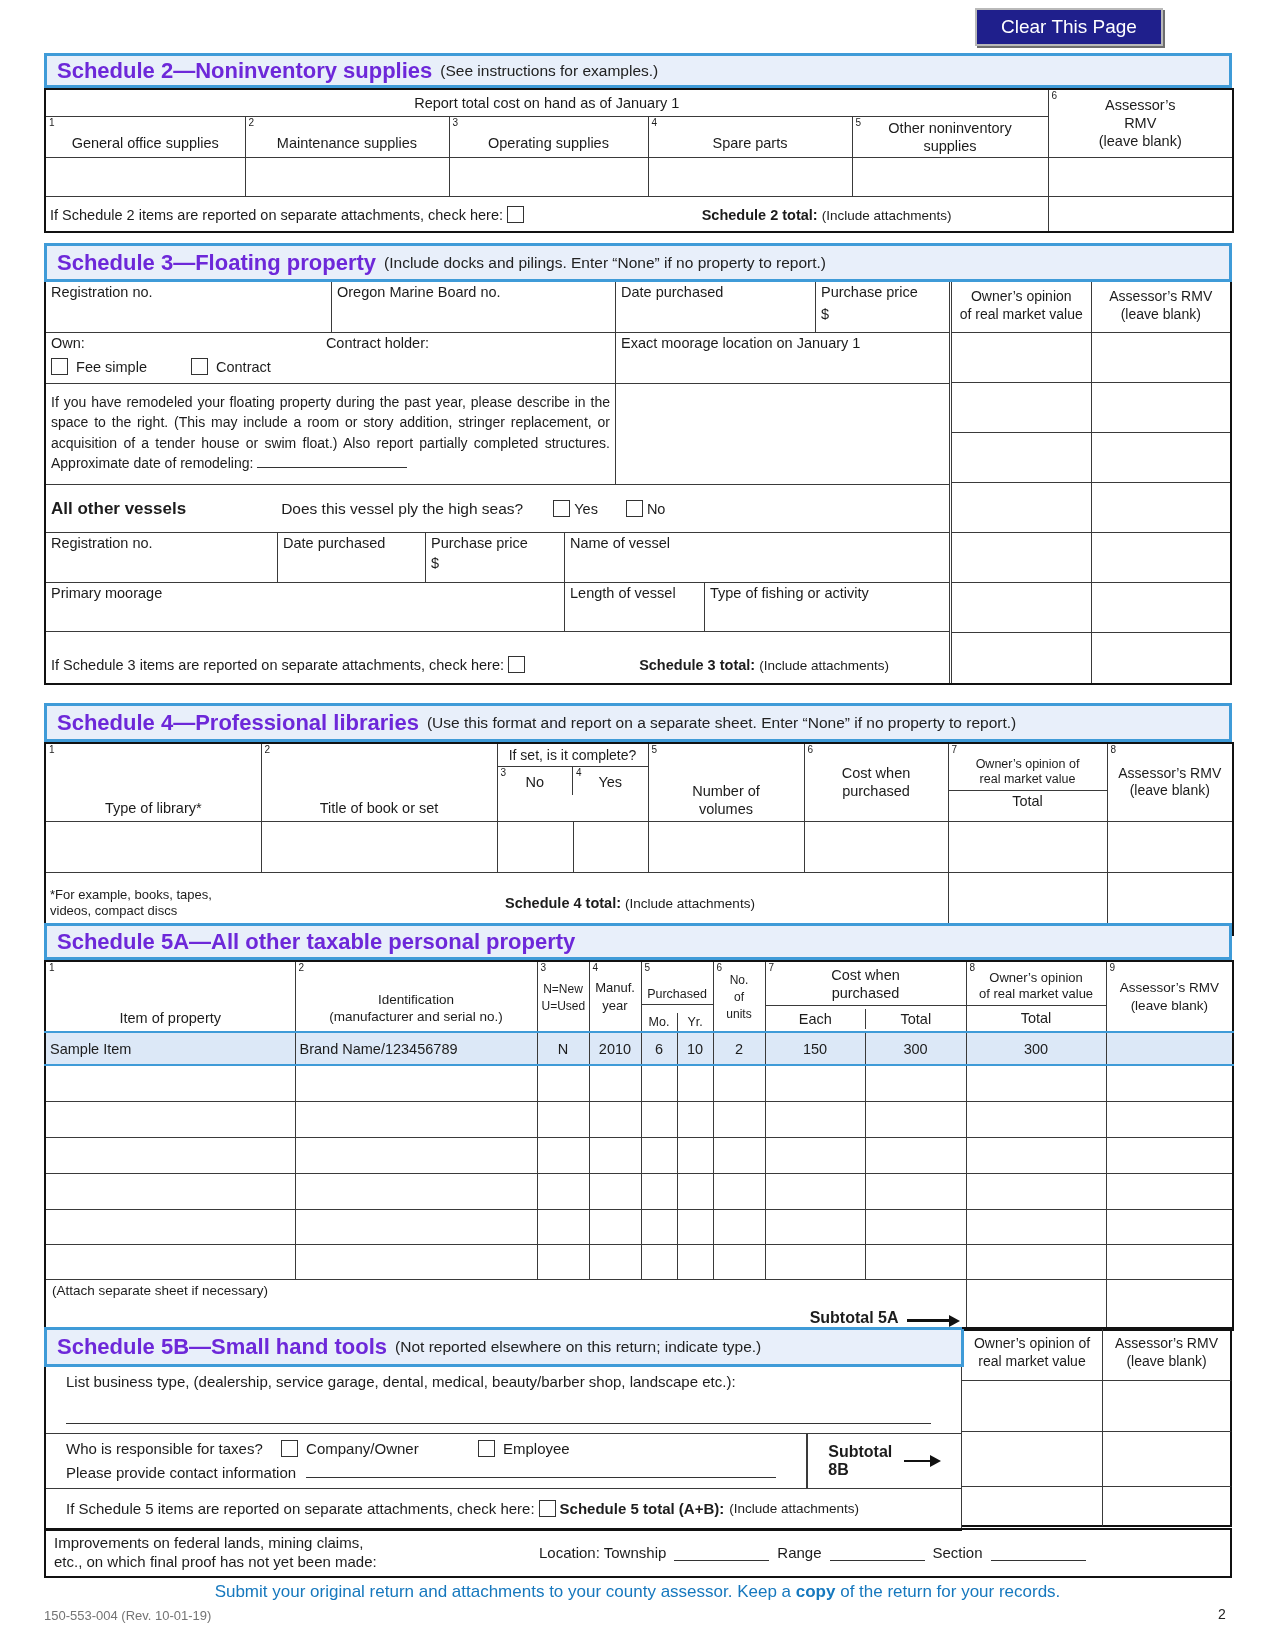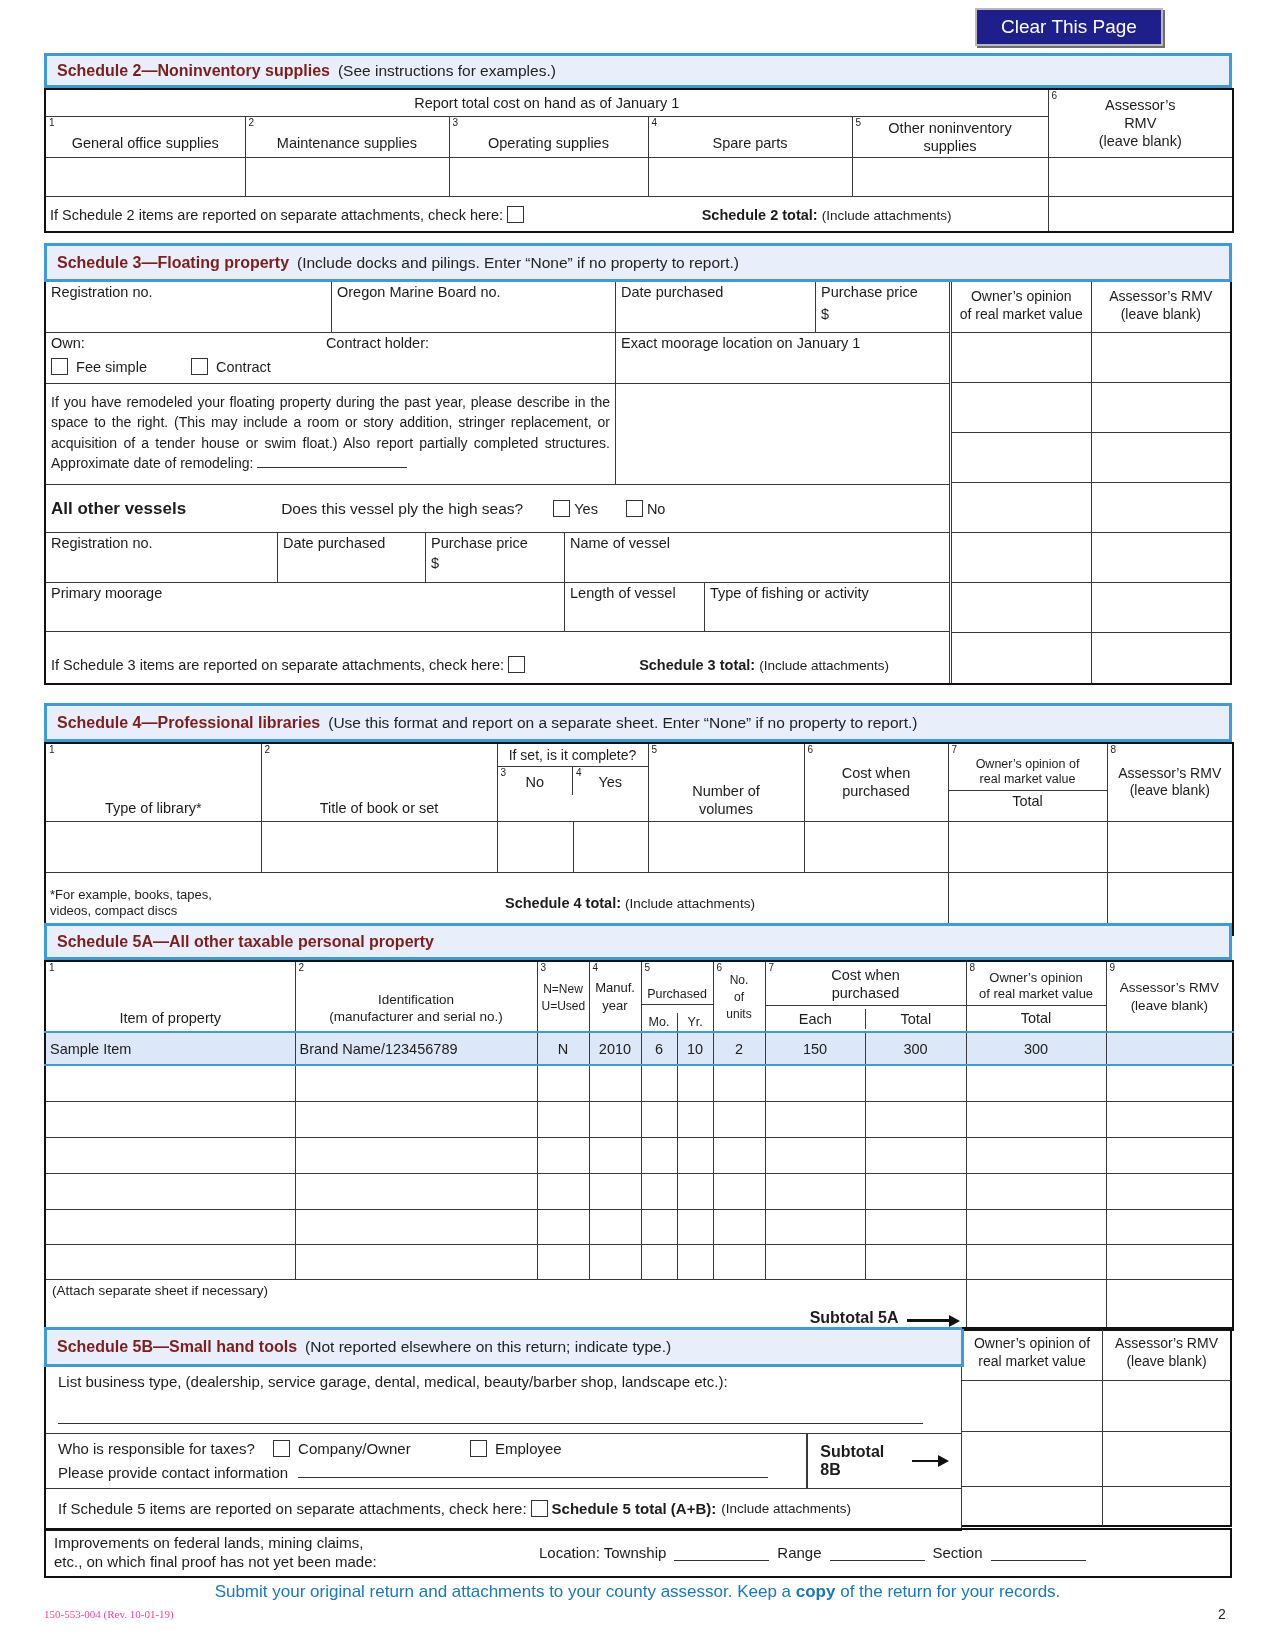--- a/index.html
+++ b/index.html
@@ -3,21 +3,21 @@
 <meta charset="utf-8">
 <style>
   html,body{margin:0;padding:0;background:#fff;}
   .page{position:relative;width:1275px;height:1650px;background:#fff;
         font-family:"Liberation Sans",sans-serif;color:#1c1c1c;font-size:15px;overflow:hidden;}
 
   
   .sched{position:absolute;left:44px;width:1188px;box-sizing:border-box;}
   .bar{box-sizing:border-box;border:3px solid #3f9bd8;background:#e8effa;
        display:flex;align-items:center;padding:0 10px;gap:8px;}
-  .bar-title{color:#7f1d1d;font-weight:bold;font-size:16px;white-space:nowrap;}
+  .bar-title{color:#6d28d9;font-weight:bold;font-size:22px;white-space:nowrap;}
   .bar-sub{color:#222;font-size:15.5px;white-space:nowrap;}
   table.grid{border-collapse:collapse;table-layout:fixed;width:1188px;}
   table.grid td,table.grid th{border:1px solid #3a3a3a;padding:2px 4px;font-weight:normal;
        font-size:14.5px;vertical-align:middle;box-sizing:border-box;overflow:hidden;}
   table.grid{border:2px solid #111;}
   .prewrap{white-space:pre-line;line-height:1.25;}
   .center{text-align:center;}
   .bold{font-weight:bold;}
   .relcell{position:relative;}
   .cnum{position:absolute;top:1px;left:3px;font-size:10px;line-height:1;}
@@ -44,31 +44,31 @@
   .s3cell.last{border-right:none;}
   .s3rightcol{box-sizing:border-box;}
   .s3rc{box-sizing:border-box;border-bottom:1px solid #3a3a3a;}
   .s3rc:last-child{border-bottom:none;}
 
   
   .s5b{display:flex;}
   .s5bleft{width:918px;box-sizing:border-box;border-left:2px solid #111;border-bottom:2px solid #111;}
   .s5bleft .bar{border:3px solid #3f9bd8;margin-left:-2px;width:920px;}
   .s5brow{box-sizing:border-box;border-right:1px solid #3a3a3a;border-bottom:1px solid #3a3a3a;
-      padding:3px 12px;font-size:15px;}
+      padding:3px 20px;font-size:15px;}
   .s5bcol{box-sizing:border-box;border-top:2px solid #111;}
   .s5bc{box-sizing:border-box;border-bottom:1px solid #3a3a3a;border-right:1px solid #3a3a3a;
       font-size:14px;text-align:center;}
   .s5bcol:last-child .s5bc{border-right:2px solid #111;}
 
   .improve{position:absolute;left:44px;top:1528px;width:1188px;height:50px;box-sizing:border-box;
       border:2.5px solid #111;display:flex;align-items:center;padding:3px 8px;}
   .submit-line{position:absolute;left:0;top:1582px;width:1275px;text-align:center;
       color:#1678be;font-size:17px;}
-  .footer-left{position:absolute;left:44px;top:1608px;font-size:11px;color:#ec4899;font-family:Liberation Serif, serif;}
+  .footer-left{position:absolute;left:44px;top:1608px;font-size:13px;color:#737373;}
   .footer-page{position:absolute;left:1218px;top:1606px;font-size:14px;color:#222;}
 
   .hdr-sub{border-top:1px solid #3a3a3a;display:flex;}
   .hdr-sub>div{flex:1;text-align:center;padding:2px 0;}
   .hdr-sub>div+div{border-left:1px solid #3a3a3a;}
   .sampleRow td{background:#dce8f7;border-top:2.5px solid #3f9bd8 !important;
       border-bottom:2.5px solid #3f9bd8 !important;font-size:15px;}
 </style>
 </head>
 <body>

